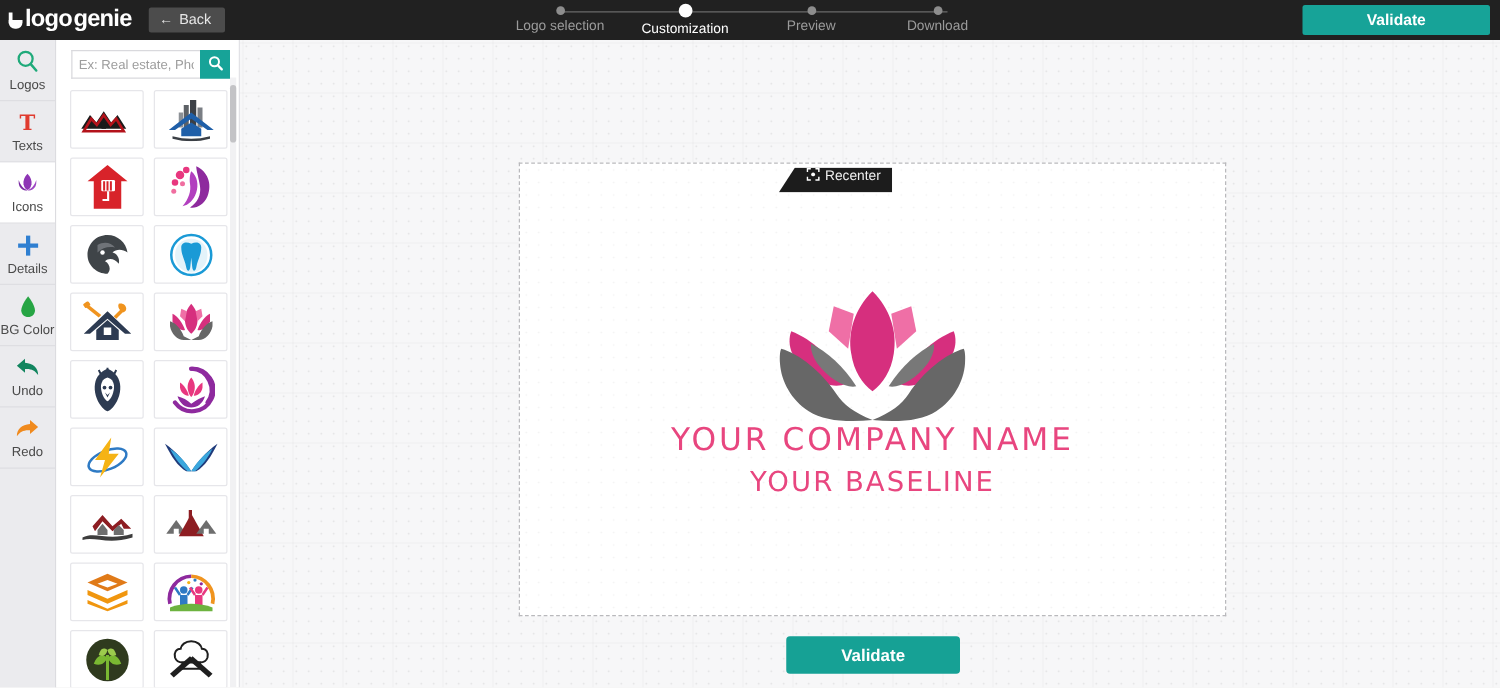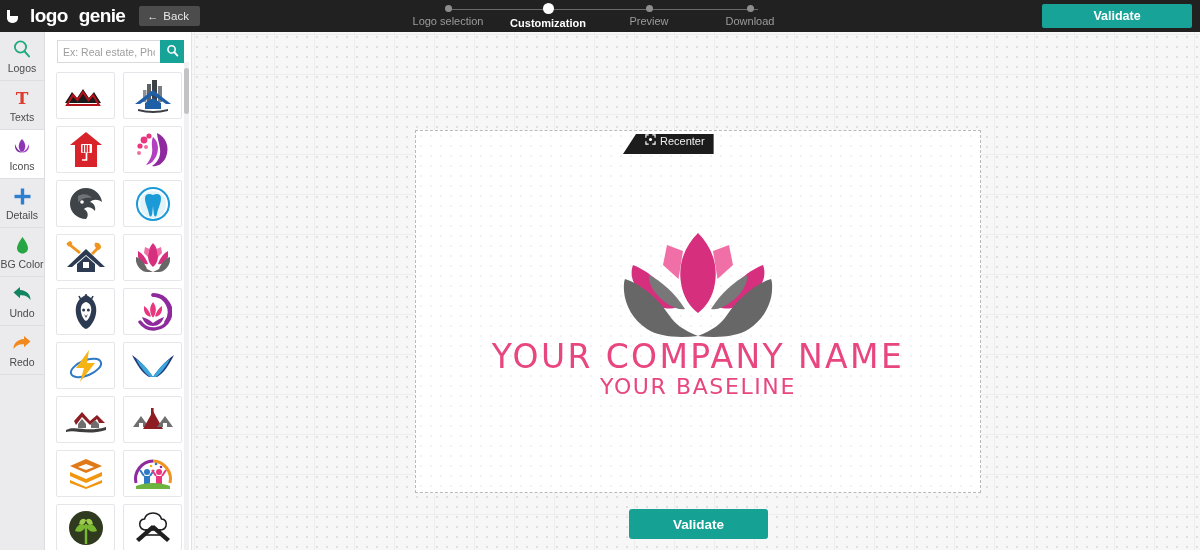--- a/index.html
+++ b/index.html
@@ -11,21 +11,21 @@
   }
   #app { position: relative; width: 1200px; height: 550px; }
 
   
   .topbar {
     position: absolute; left: 0; top: 0; width: 1200px; height: 32px;
     background: #212121;
     display: flex; align-items: center;
   }
   .brand {
-    display: flex; align-items: center; gap: 11px;
+    display: flex; align-items: center; gap: 1px;
     margin-left: 7px; font-size: 19px; font-weight: bold;
     letter-spacing: -0.6px;
   }
   .brand-icon { width: 11px; height: 13px; position: relative; display:inline-block; margin-right:1px; }
   .brand-icon .cup {
     position:absolute; left:0; bottom:0; width:11px; height:7px;
     background:#fff; border-radius: 0 0 5px 5px;
   }
   .brand-icon .stem {
     position:absolute; left:0px; top:0; width:2.5px; height:9px; background:#fff;
@@ -49,21 +49,21 @@
     position: absolute; left: 40px; top: 5.5px; width: 310px; height: 1px;
     background: #6a6a6a;
   }
   .step { position: absolute; top: 0; text-align: center; width: 120px; }
   .step .dot {
     width: 7px; height: 7px; border-radius: 50%; background: #8d8d8d;
     margin: 2px auto 0; position: relative; z-index: 2;
   }
   .step.active .dot { width: 11px; height: 11px; background: #ffffff; margin-top: 0; }
   .step .lbl { margin-top: 3px; font-size: 11px; color: #9b9b9b; white-space: nowrap; }
-  .step.active .lbl { color: #ffffff; font-weight: bold; }
+  .step.active .lbl { color: #ffffff; font-weight: normal; }
   .step-0 { left: -20px; }
   .step-1 { left: 80px; }
   .step-2 { left: 181px; }
   .step-3 { left: 282px; }
 
   .validate-top {
     position: absolute; right: 8px; top: 4px;
     width: 150px; height: 24px; background: #17a398;
     color: #ffffff; font-size: 12.5px; font-weight: bold;
     display: flex; align-items: center; justify-content: center;
@@ -154,21 +154,21 @@
     clip-path: polygon(13px 0, 100% 0, 100% 100%, 0 100%);
     flex-direction: column;
   }
   .tb-item { display: flex; align-items: center; gap: 4px; cursor: pointer; color: #f0f0f0; }
 
   .logo-art {
     position: absolute; left: 50%; top: 100px; transform: translateX(-50%);
   }
   .company-name {
     position: absolute; left: 0; right: 0; top: 206px; text-align: center;
-    color: #e8467f; font-size: 33px; letter-spacing: 2.4px;
+    color: #e8467f; font-size: 25px; letter-spacing: 2.4px;
     font-family: "DejaVu Sans", sans-serif; font-weight: 400;
     white-space: nowrap;
   }
   .baseline {
     position: absolute; left: 0; right: 0; top: 243px; text-align: center;
     color: #e8467f; font-size: 22px; letter-spacing: 1.6px;
     font-family: "DejaVu Sans", sans-serif; font-weight: 400;
     white-space: nowrap;
   }
 

